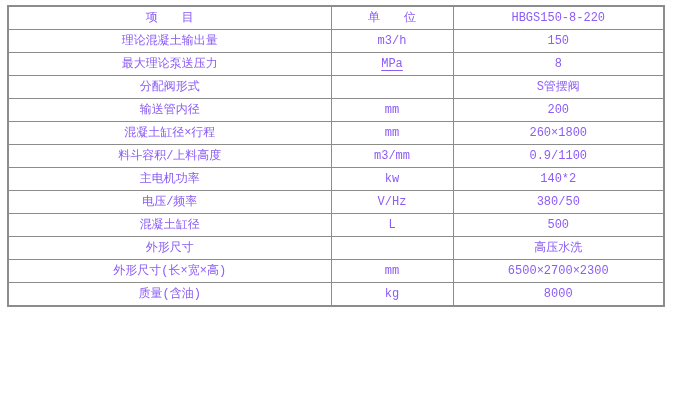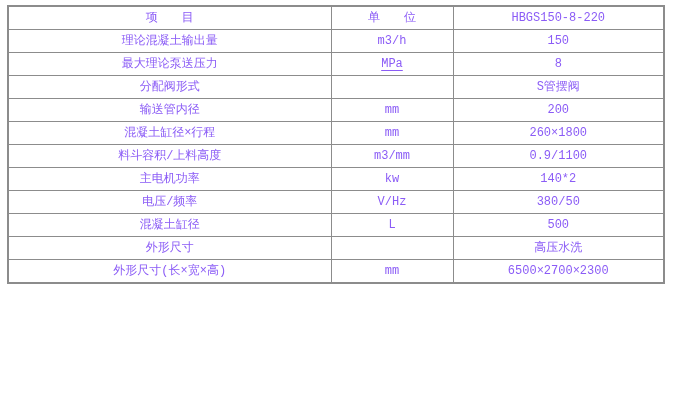--- a/index.html
+++ b/index.html
@@ -116,15 +116,20 @@
         <tr>
           <td>外形尺寸</td>
           <td><span></span></td>
           <td>高压水洗</td>
         </tr>
         <tr>
           <td>外形尺寸(长×宽×高)</td>
           <td><span>mm</span></td>
           <td>6500×2700×2300</td>
         </tr>
+        <tr>
+          <td>质量(含油)</td>
+          <td><span>kg</span></td>
+          <td>8000</td>
+        </tr>
       </tbody>
   </table>
 </div>
 
 </body></html>

